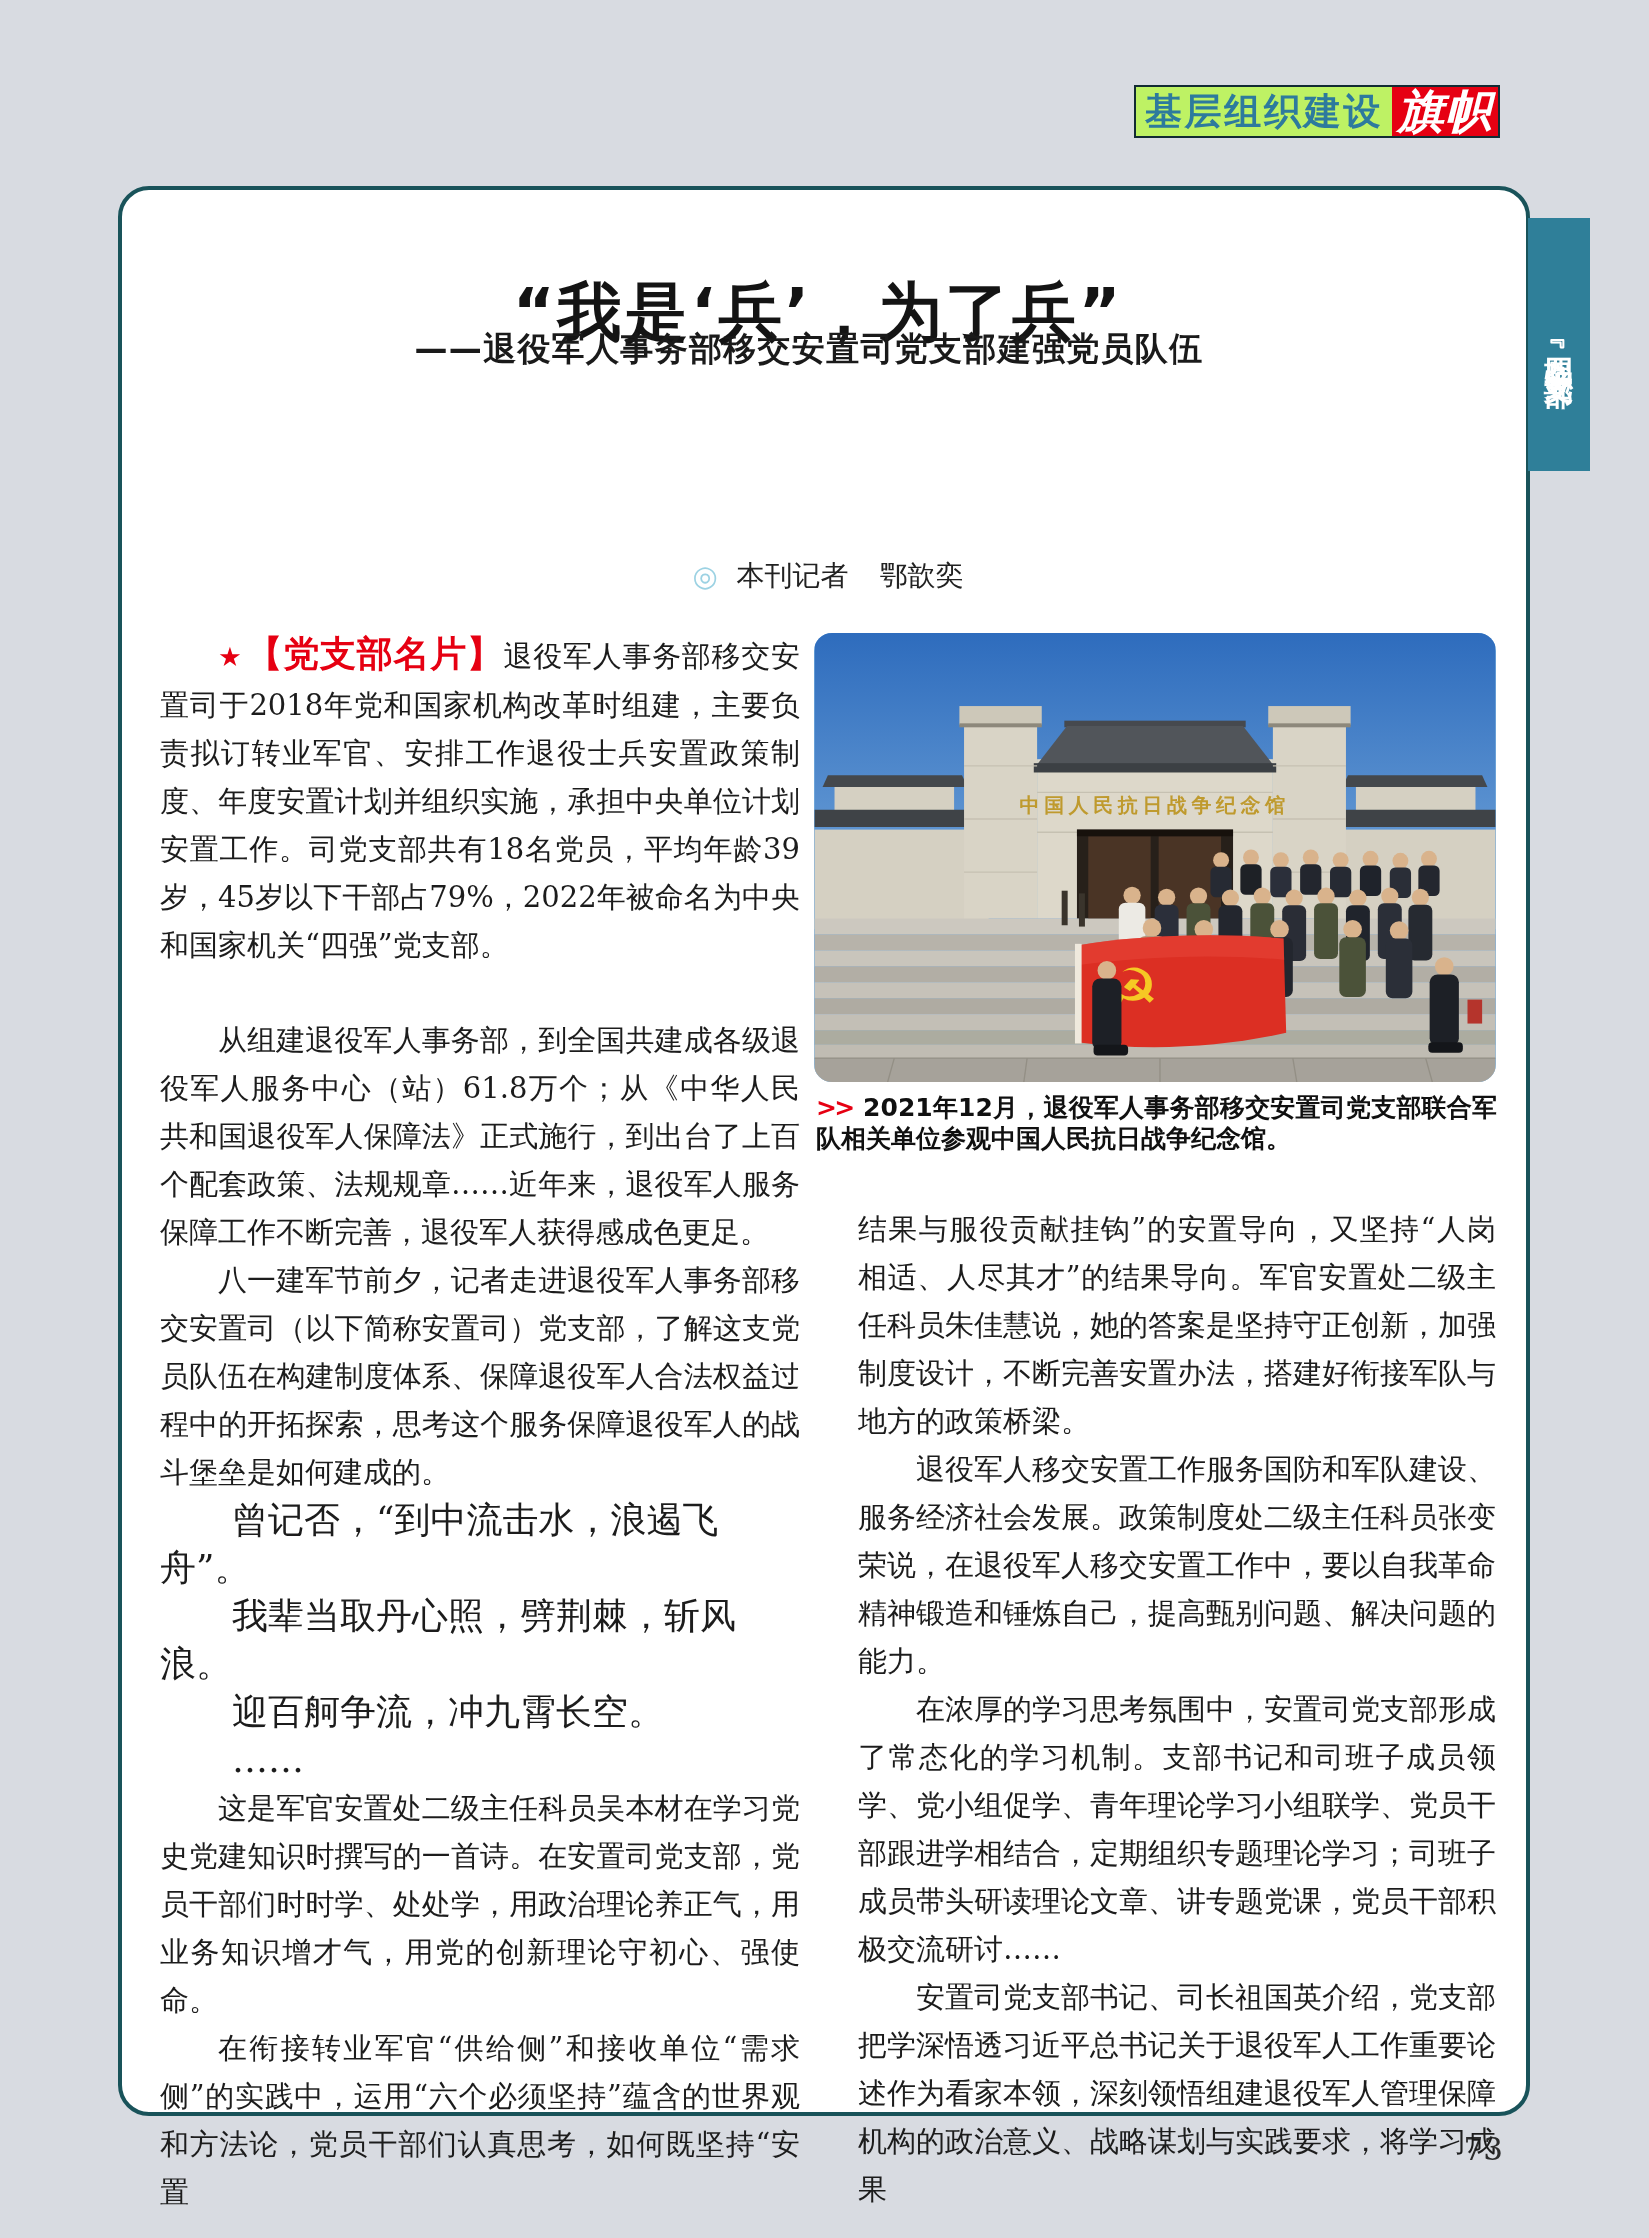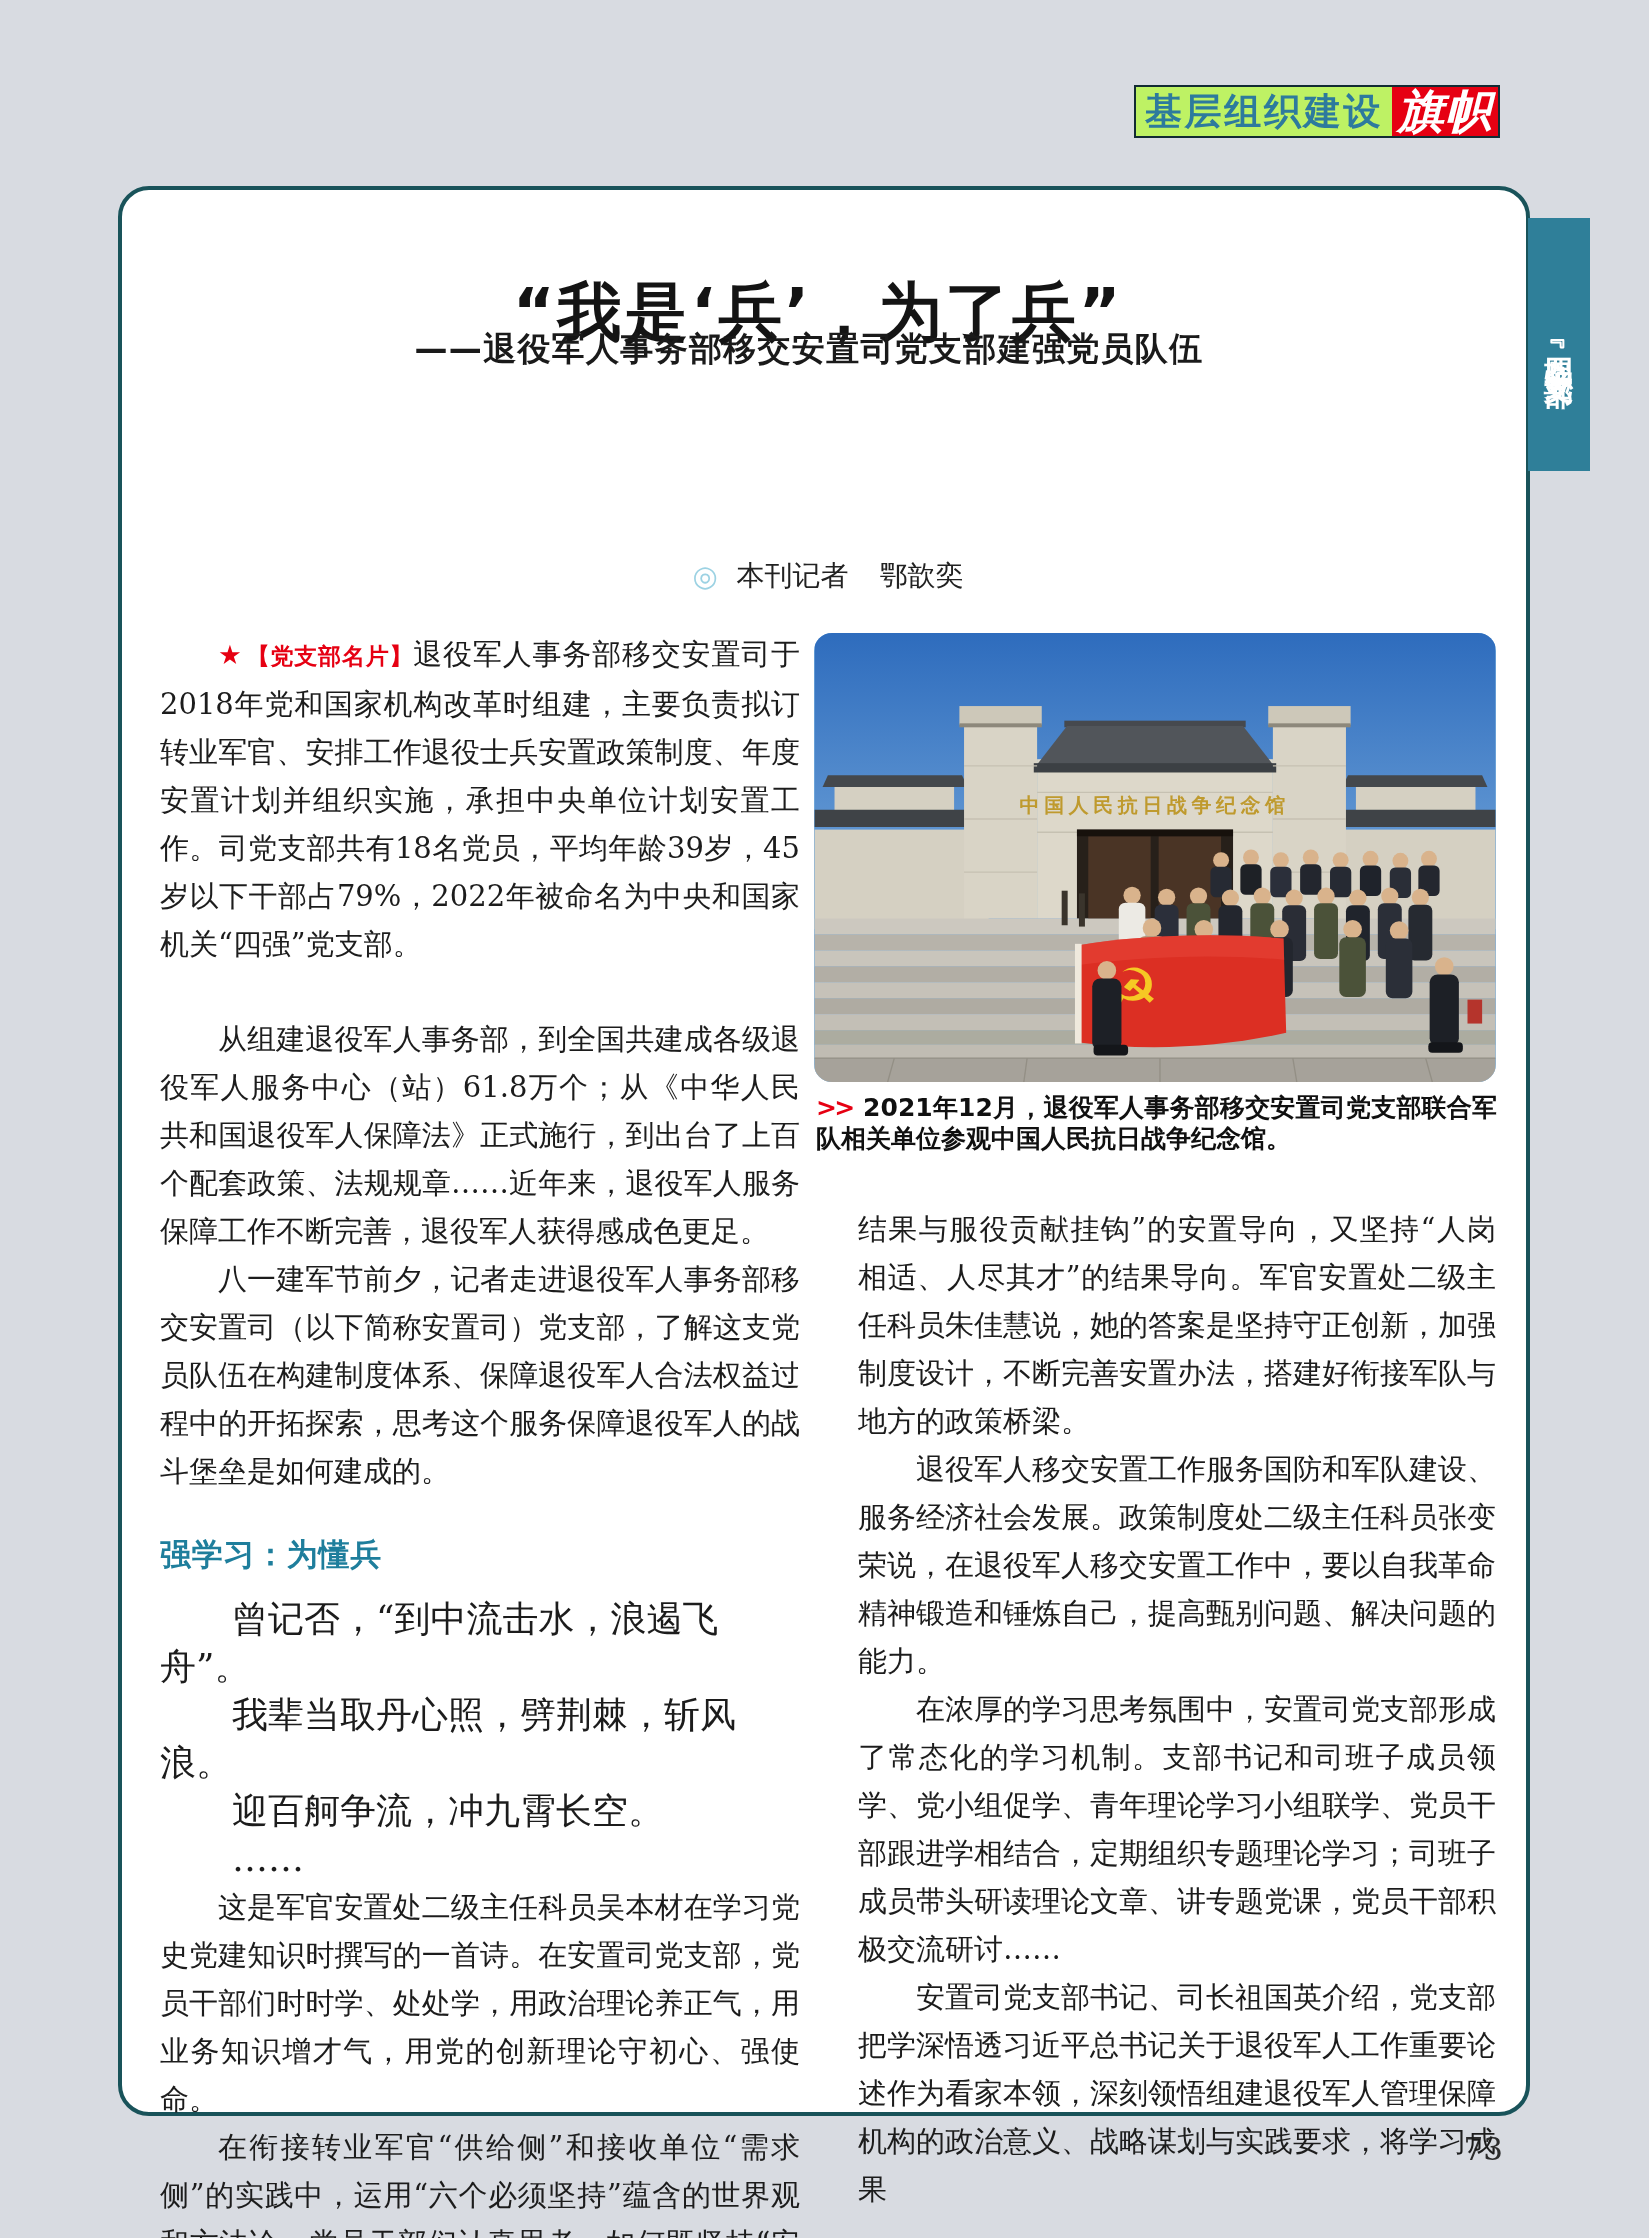--- a/index.html
+++ b/index.html
@@ -56,21 +56,21 @@
   #left-col{left:160px;top:630px;width:640px;}
   #right-col{left:858px;top:1205px;width:638px;}
   .body-p{
     margin:0;font-size:29px;line-height:48px;text-align:justify;
     font-family:"DejaVu Serif","Liberation Serif",serif;
   }
   .indent{text-indent:2em;}
   .no-indent{text-indent:0;}
   #intro-p{margin:0 0 47px 0;}
   #intro-p .star{color:#e60012;font-size:26.6px;font-family:"DejaVu Sans",sans-serif;margin-right:4px;}
-  #intro-p .label{color:#e60012;font-size:23px;font-weight:bold;font-family:"DejaVu Sans","Liberation Sans",sans-serif;}
+  #intro-p .label{color:#e60012;font-size:36px;font-weight:bold;font-family:"DejaVu Sans","Liberation Sans",sans-serif;}
   #section-heading{
     margin:39px 0 18.6px 0;font-size:31px;font-weight:bold;color:#1e7e9c;
     font-family:"DejaVu Sans","Liberation Sans",sans-serif;letter-spacing:0.7px;
   }
   .poem-line{
     font-size:36px;line-height:48px;text-indent:2em;
     font-family:"DejaVu Serif","Liberation Serif",serif;
   }
   
   #photo{
@@ -108,21 +108,20 @@
   <div id="byline">
     <span class="icon">◎</span><span>本刊记者</span><span class="sp"></span><span>鄂歆奕</span>
   </div>
 
   <div id="left-col" class="col">
     <p id="intro-p" class="body-p indent">
       <span class="star">★</span><span class="label">【党支部名片】</span><span>退役军人事务部移交安置司于2018年党和国家机构改革时组建，主要负责拟订转业军官、安排工作退役士兵安置政策制度、年度安置计划并组织实施，承担中央单位计划安置工作。司党支部共有18名党员，平均年龄39岁，45岁以下干部占79%，2022年被命名为中央和国家机关“四强”党支部。</span>
     </p>
     <p class="body-p indent">从组建退役军人事务部，到全国共建成各级退役军人服务中心（站）61.8万个；从《中华人民共和国退役军人保障法》正式施行，到出台了上百个配套政策、法规规章……近年来，退役军人服务保障工作不断完善，退役军人获得感成色更足。</p>
     <p class="body-p indent">八一建军节前夕，记者走进退役军人事务部移交安置司（以下简称安置司）党支部，了解这支党员队伍在构建制度体系、保障退役军人合法权益过程中的开拓探索，思考这个服务保障退役军人的战斗堡垒是如何建成的。</p>
-    <div id="section-heading">强学习：为懂兵</div>
     <div class="poem-line">曾记否，“到中流击水，浪遏飞舟”。</div>
     <div class="poem-line">我辈当取丹心照，劈荆棘，斩风浪。</div>
     <div class="poem-line">迎百舸争流，冲九霄长空。</div>
     <div class="poem-line">……</div>
     <p class="body-p indent">这是军官安置处二级主任科员吴本材在学习党史党建知识时撰写的一首诗。在安置司党支部，党员干部们时时学、处处学，用政治理论养正气，用业务知识增才气，用党的创新理论守初心、强使命。</p>
     <p class="body-p indent">在衔接转业军官“供给侧”和接收单位“需求侧”的实践中，运用“六个必须坚持”蕴含的世界观和方法论，党员干部们认真思考，如何既坚持“安置</p>
   </div>
 
   <div id="photo">
     <svg width="682" height="449" viewBox="0 0 1025 676" xmlns="http://www.w3.org/2000/svg">

